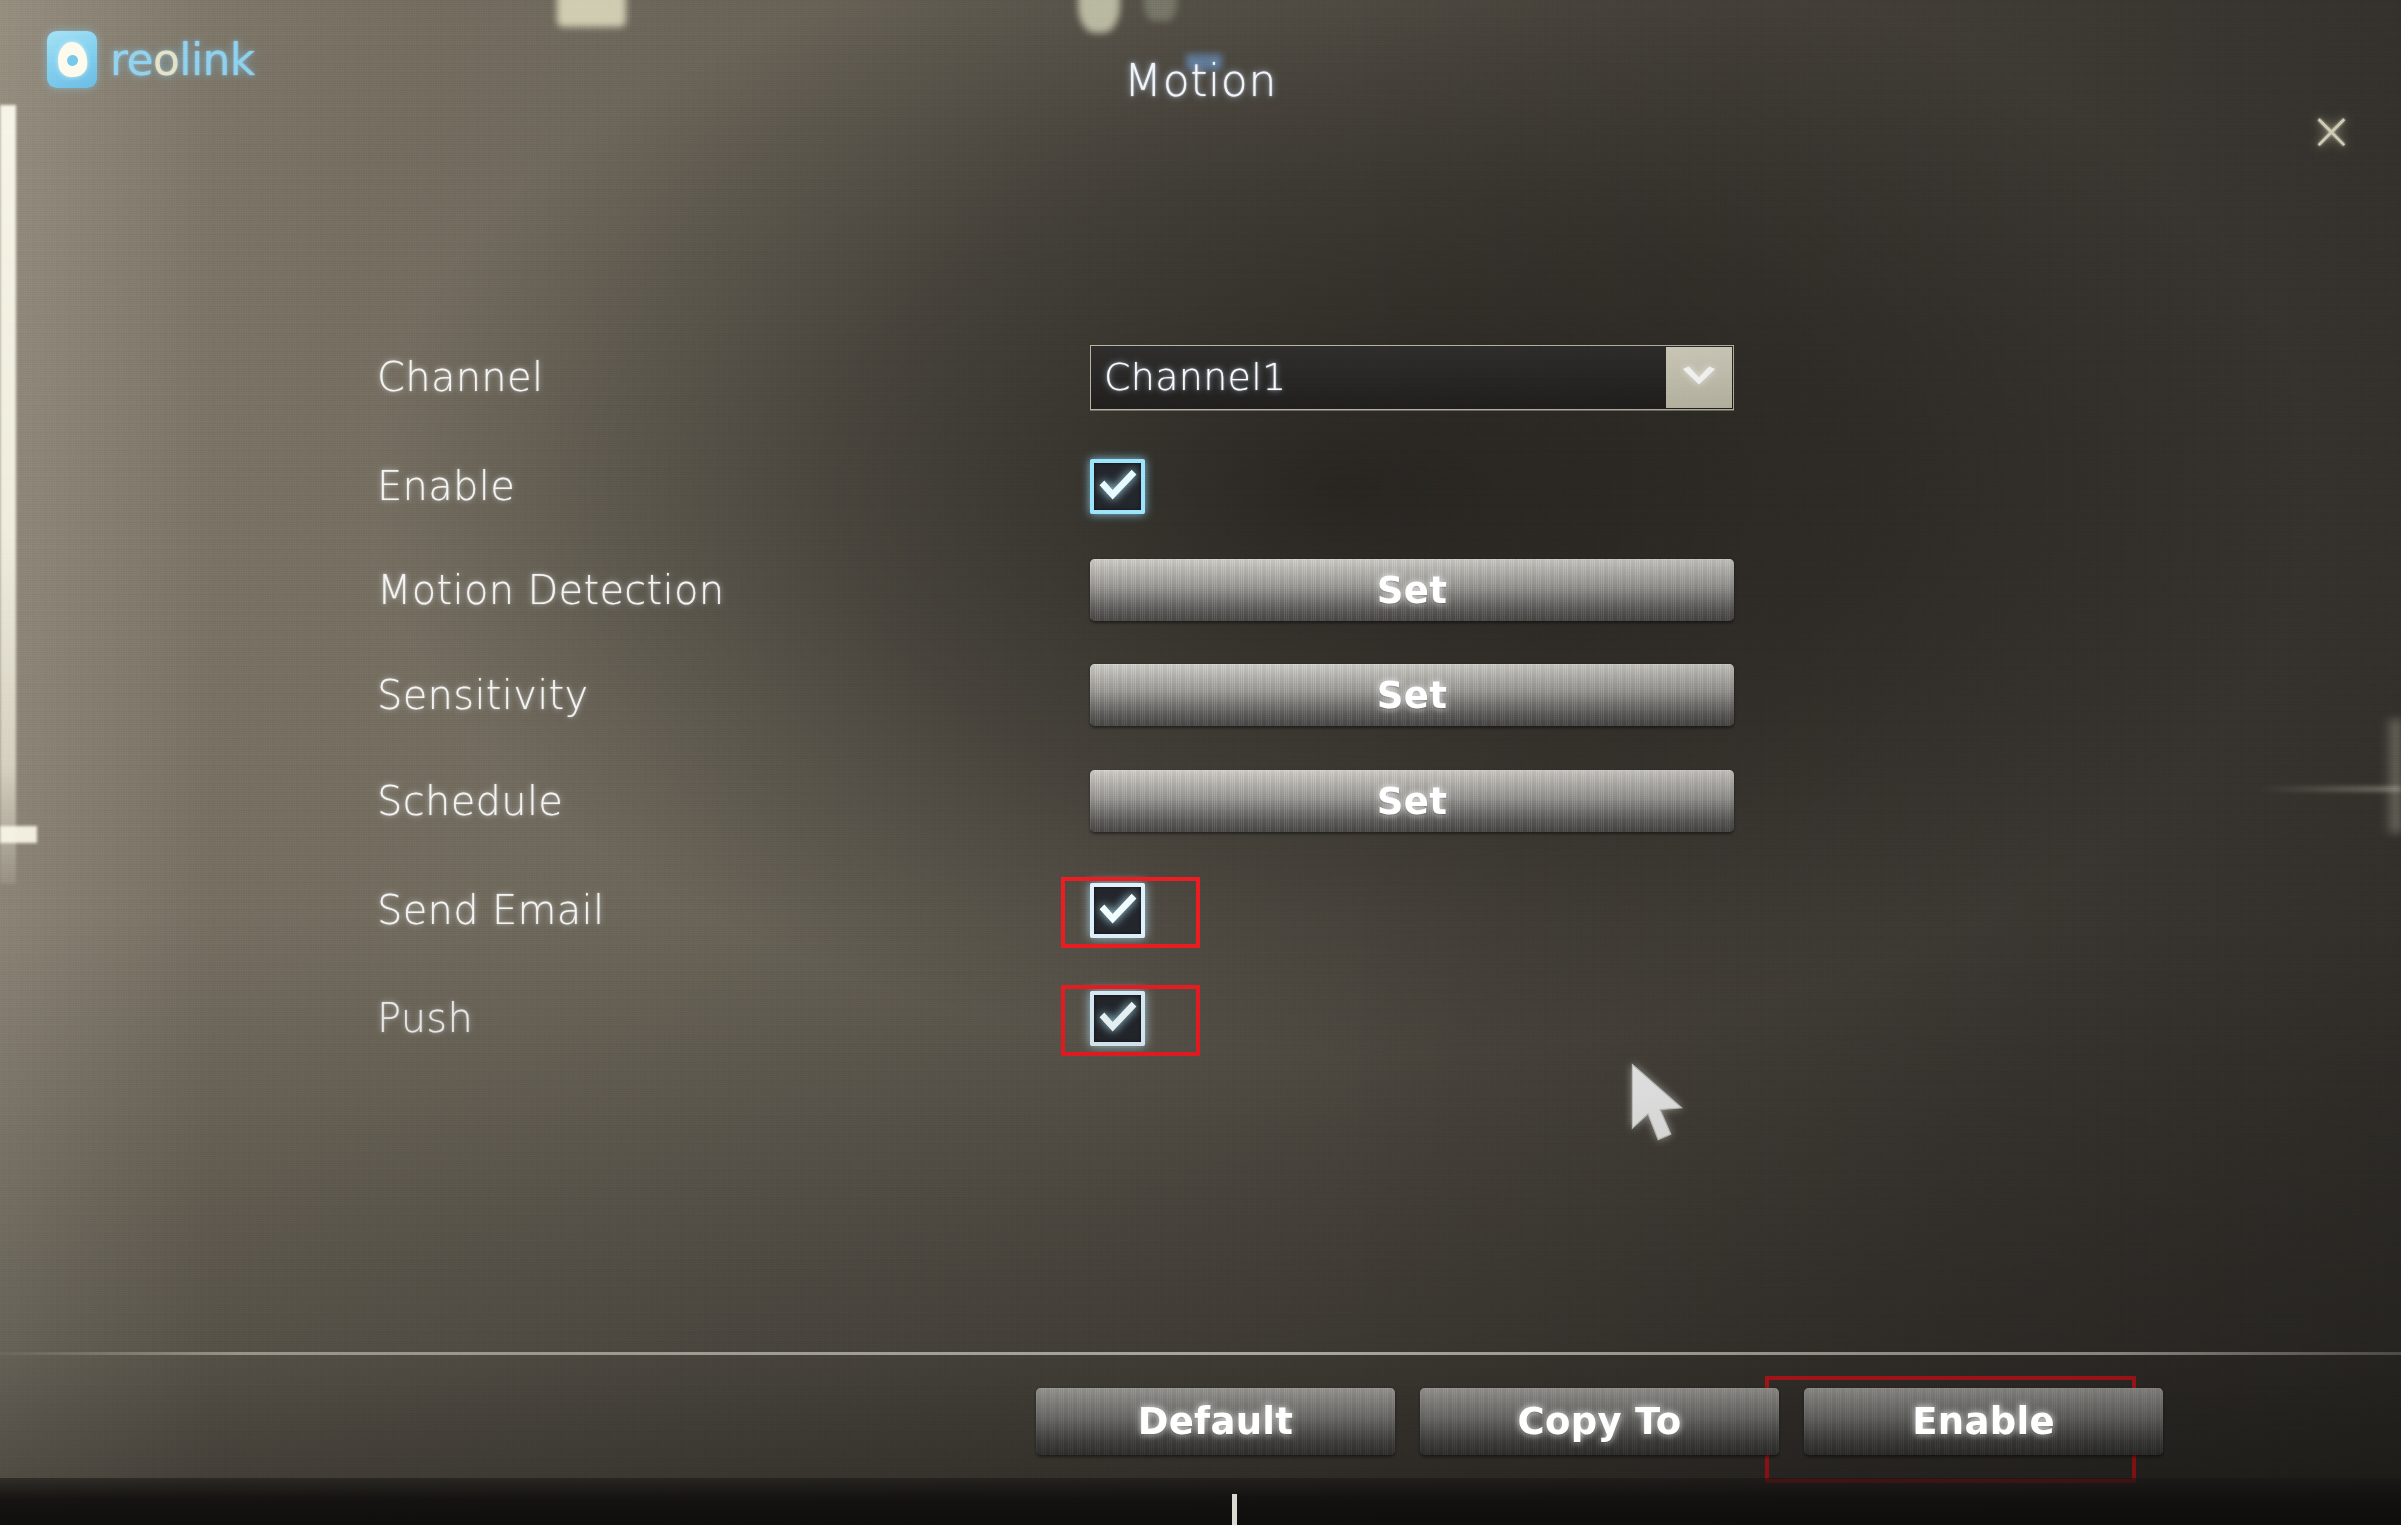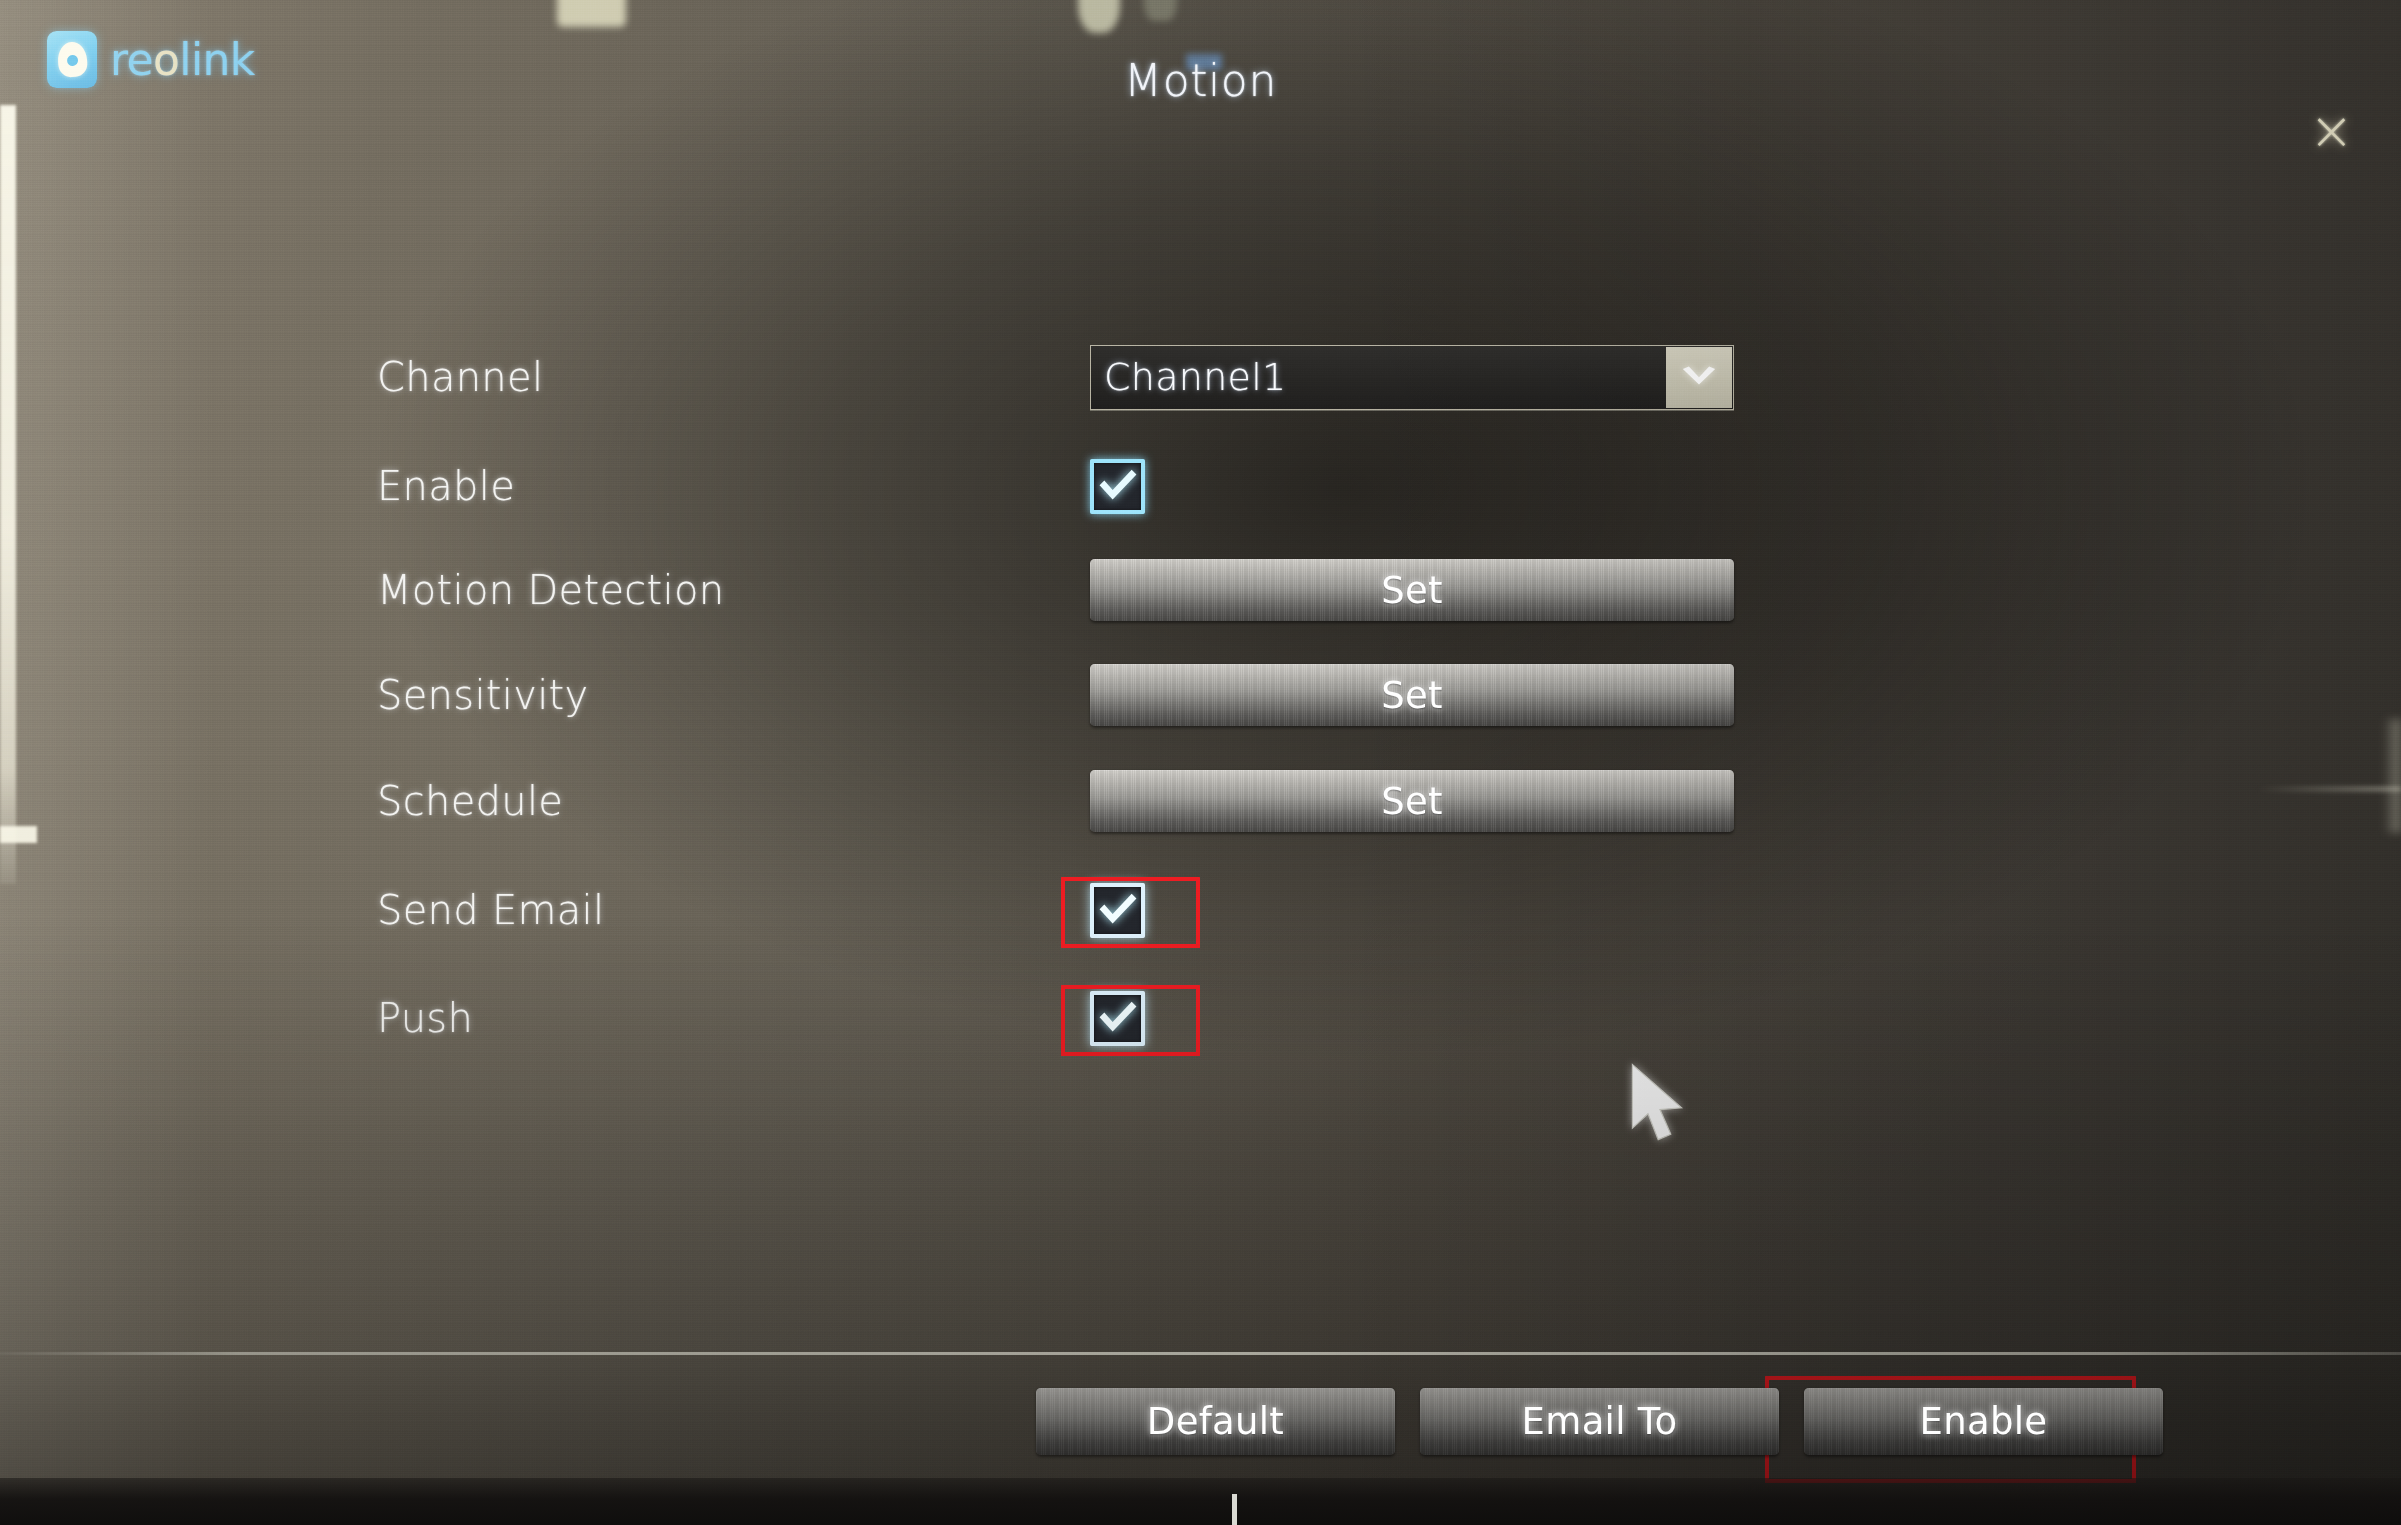--- a/index.html
+++ b/index.html
@@ -282,21 +282,21 @@
     position: absolute; inset: 0;
     background: repeating-linear-gradient(90deg, rgba(255,255,255,0.06) 0 0.6px, rgba(0,0,0,0.05) 0.6px 1.8px);
     pointer-events: none;
   }
   .btn-label {
     position: relative;
     z-index: 2;
     font-size: 37px;
     color: #ffffff;
     font-family: "DejaVu Sans", sans-serif;
-    font-weight: 400;
+    font-weight: 700;
     letter-spacing: 0.3px;
     text-shadow: 0 0 7.2px rgba(255,255,255,0.85), 0 0.6px 1.8px rgba(0,0,0,0.55);
     white-space: nowrap;
     filter: blur(0.3px);
   }
   .btn-set {
     width: 644px;
     height: 62px;
   }
 
@@ -483,21 +483,21 @@
     <div class="annot" style="left:1061px; top:985px; width:139px; height:71px;"></div>
     <div class="annot" style="left:1765px; top:1376px; width:371px; height:107px;"></div>
 
     <div class="divider"></div>
 
     <div class="footer">
       <div class="btn btn-footer">
         <span class="btn-label">Default</span>
       </div>
       <div class="btn btn-footer">
-        <span class="btn-label">Email To</span>
+        <span class="btn-label">Copy To</span>
       </div>
       <div class="btn btn-footer">
         <span class="btn-label">Enable</span>
       </div>
     </div>
 
     <div class="cursor">
       <svg width="72" height="90" viewBox="0 0 120 150" aria-hidden="true">
         <path d="M14 6 L14 112 L40 88 L57 131 L78 122 L60 81 L96 78 Z" fill="#ffffff" stroke="#d8d8d0" stroke-width="2"></path>
       </svg>

